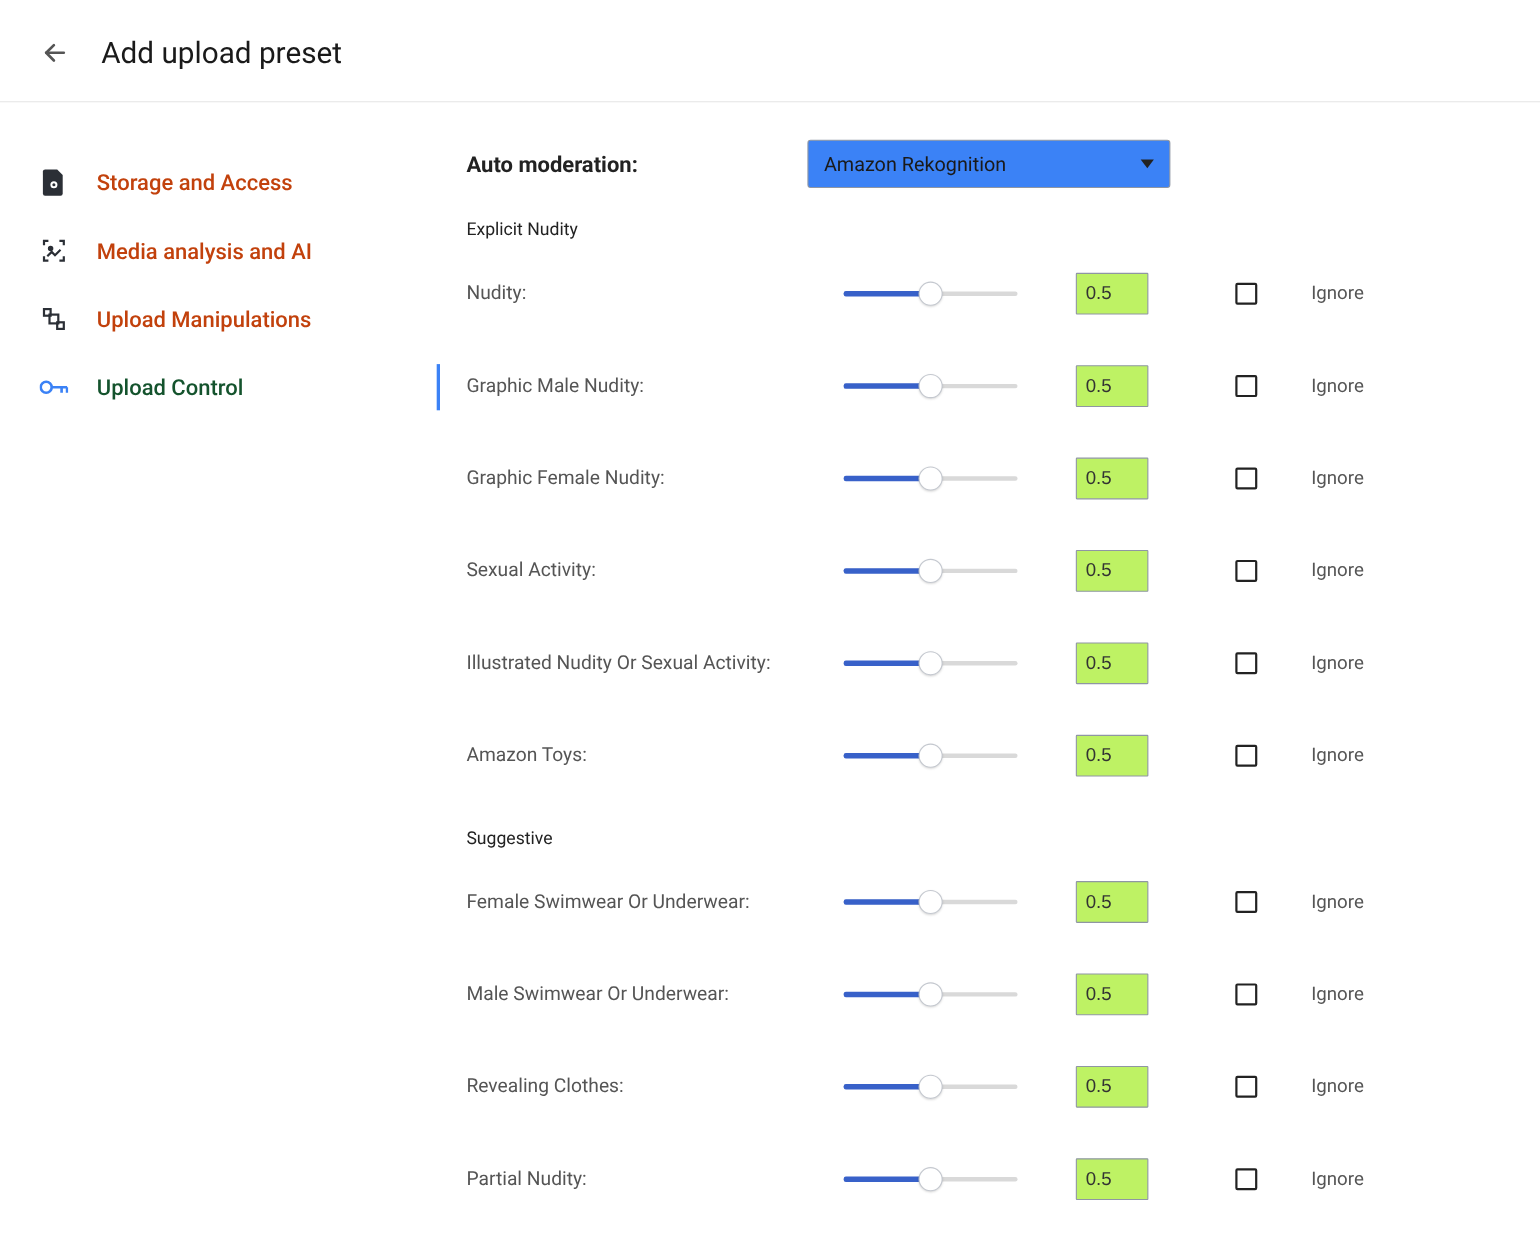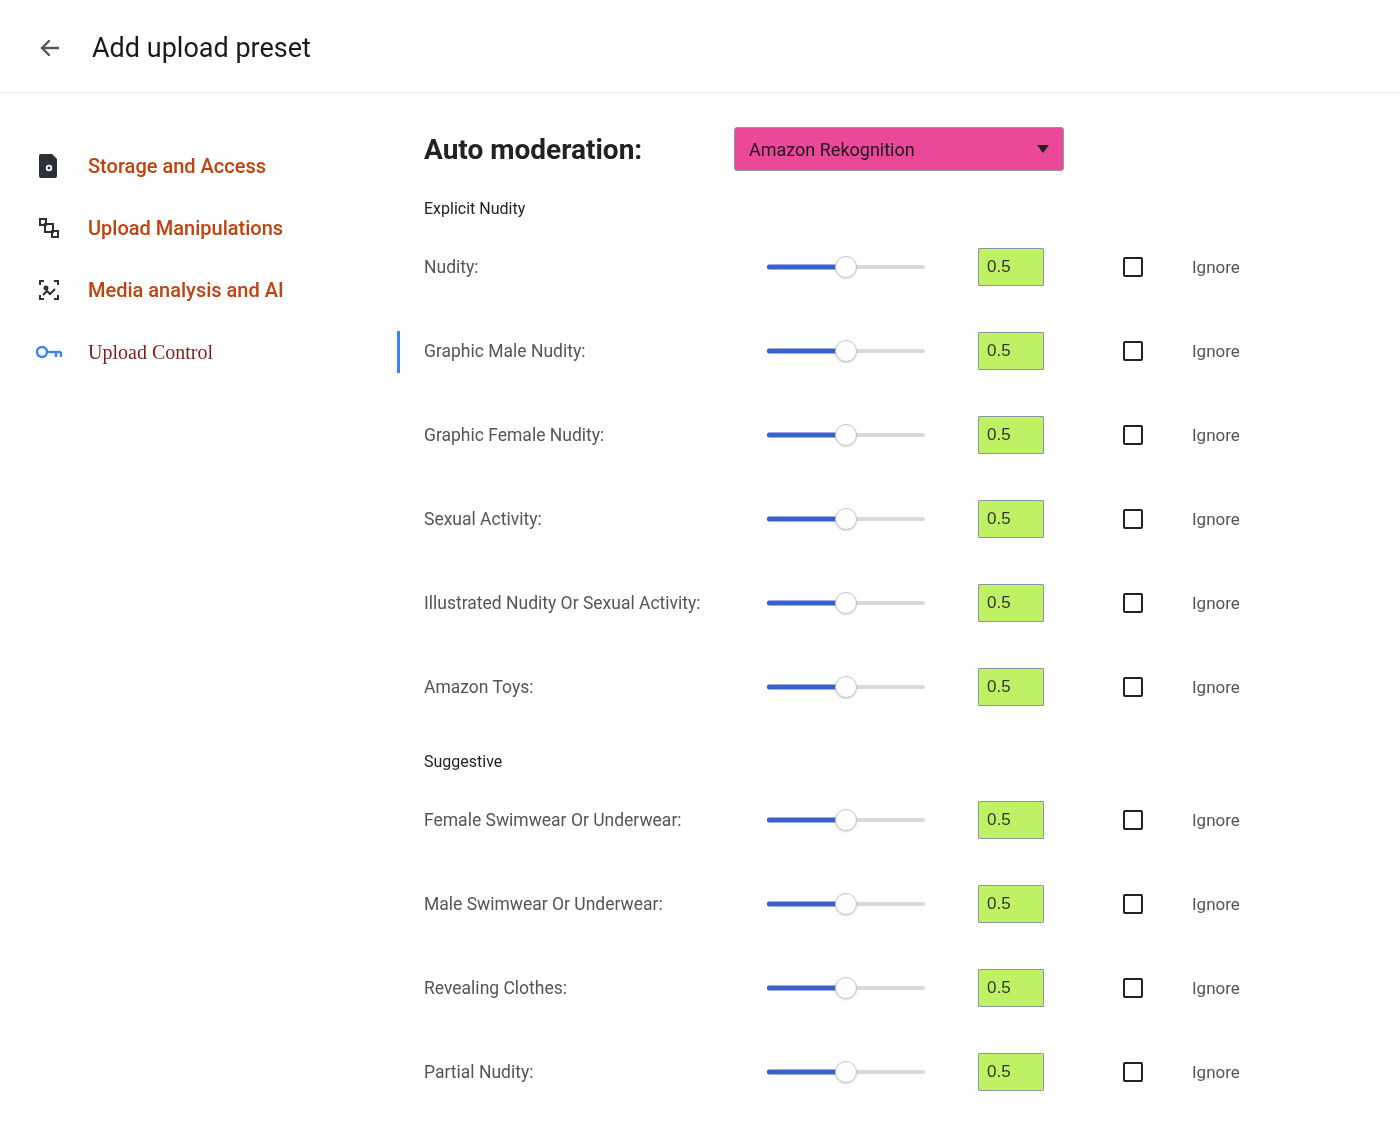--- a/index.html
+++ b/index.html
@@ -39,22 +39,21 @@
     display: flex;
     align-items: center;
     padding: 18px 8px;
     font-size: 20px;
     font-weight: 500;
     color: #c2410c;
     cursor: pointer;
     position: relative;
   }
   .sidebar-item.active {
-    color: #7f1d1d;
-    font-family: Liberation Serif, serif;
+    color: #14532d;
   }
   .sidebar-item.active::after {
     content: "";
     position: absolute;
     right: 0;
     top: 10px;
     bottom: 10px;
     width: 3px;
     background: #3b82f6;
   }
@@ -69,36 +68,36 @@
   .main {
     flex: 1;
     padding: 34px 40px 40px 24px;
   }
   .row-top {
     display: flex;
     align-items: center;
     margin-bottom: 28px;
   }
   .label-top {
-    font-size: 28px;
+    font-size: 20px;
     font-weight: 700;
     color: #222;
     width: 310px;
   }
   .select {
     width: 330px;
     height: 44px;
     border: 1px solid #8f96a3;
     border-radius: 3px;
     padding: 0 14px;
     display: flex;
     align-items: center;
     justify-content: space-between;
     font-size: 18px;
-    background: #ec4899;
+    background: #3b82f6;
     cursor: pointer;
   }
   .select-caret {
     width: 0; height: 0;
     border-left: 6px solid transparent;
     border-right: 6px solid transparent;
     border-top: 8px solid #222;
   }
   .section-title {
     font-size: 16px;
@@ -197,37 +196,37 @@
             <circle cx="11" cy="15" r="3.2" fill="#fff"></circle>
             <circle cx="11" cy="15" r="1.4" fill="currentColor"></circle>
           </svg>
       </span>
       <span>Storage and Access</span>
     </div>
 
     <div class="sidebar-item">
       <span class="sidebar-icon">
         <svg width="24" height="24" viewBox="0 0 24 24" fill="none" stroke="currentColor" stroke-width="2">
+            <path d="M3 7V3h4M17 3h4v4M21 17v4h-4M7 21H3v-4"></path>
+            <circle cx="9" cy="10" r="1.5" fill="currentColor"></circle>
+            <path d="M6 17l4-4 3 3 5-5"></path>
+          </svg>
+      </span>
+      <span>Media analysis and AI</span>
+    </div>
+
+    <div class="sidebar-item">
+      <span class="sidebar-icon">
+        <svg width="24" height="24" viewBox="0 0 24 24" fill="none" stroke="currentColor" stroke-width="2">
             <rect x="3" y="3" width="6" height="6"></rect>
             <rect x="15" y="15" width="6" height="6"></rect>
             <rect x="8" y="8" width="8" height="8"></rect>
           </svg>
       </span>
       <span>Upload Manipulations</span>
-    </div>
-
-    <div class="sidebar-item">
-      <span class="sidebar-icon">
-        <svg width="24" height="24" viewBox="0 0 24 24" fill="none" stroke="currentColor" stroke-width="2">
-            <path d="M3 7V3h4M17 3h4v4M21 17v4h-4M7 21H3v-4"></path>
-            <circle cx="9" cy="10" r="1.5" fill="currentColor"></circle>
-            <path d="M6 17l4-4 3 3 5-5"></path>
-          </svg>
-      </span>
-      <span>Media analysis and AI</span>
     </div>
 
     <div class="sidebar-item active">
       <span class="sidebar-icon">
         <svg width="26" height="16" viewBox="0 0 26 16" fill="none" stroke="currentColor" stroke-width="2.4">
             <circle cx="6" cy="8" r="5"></circle>
             <line x1="11" y1="8" x2="25" y2="8"></line>
             <line x1="20" y1="8" x2="20" y2="13"></line>
             <line x1="25" y1="8" x2="25" y2="13"></line>
           </svg>

